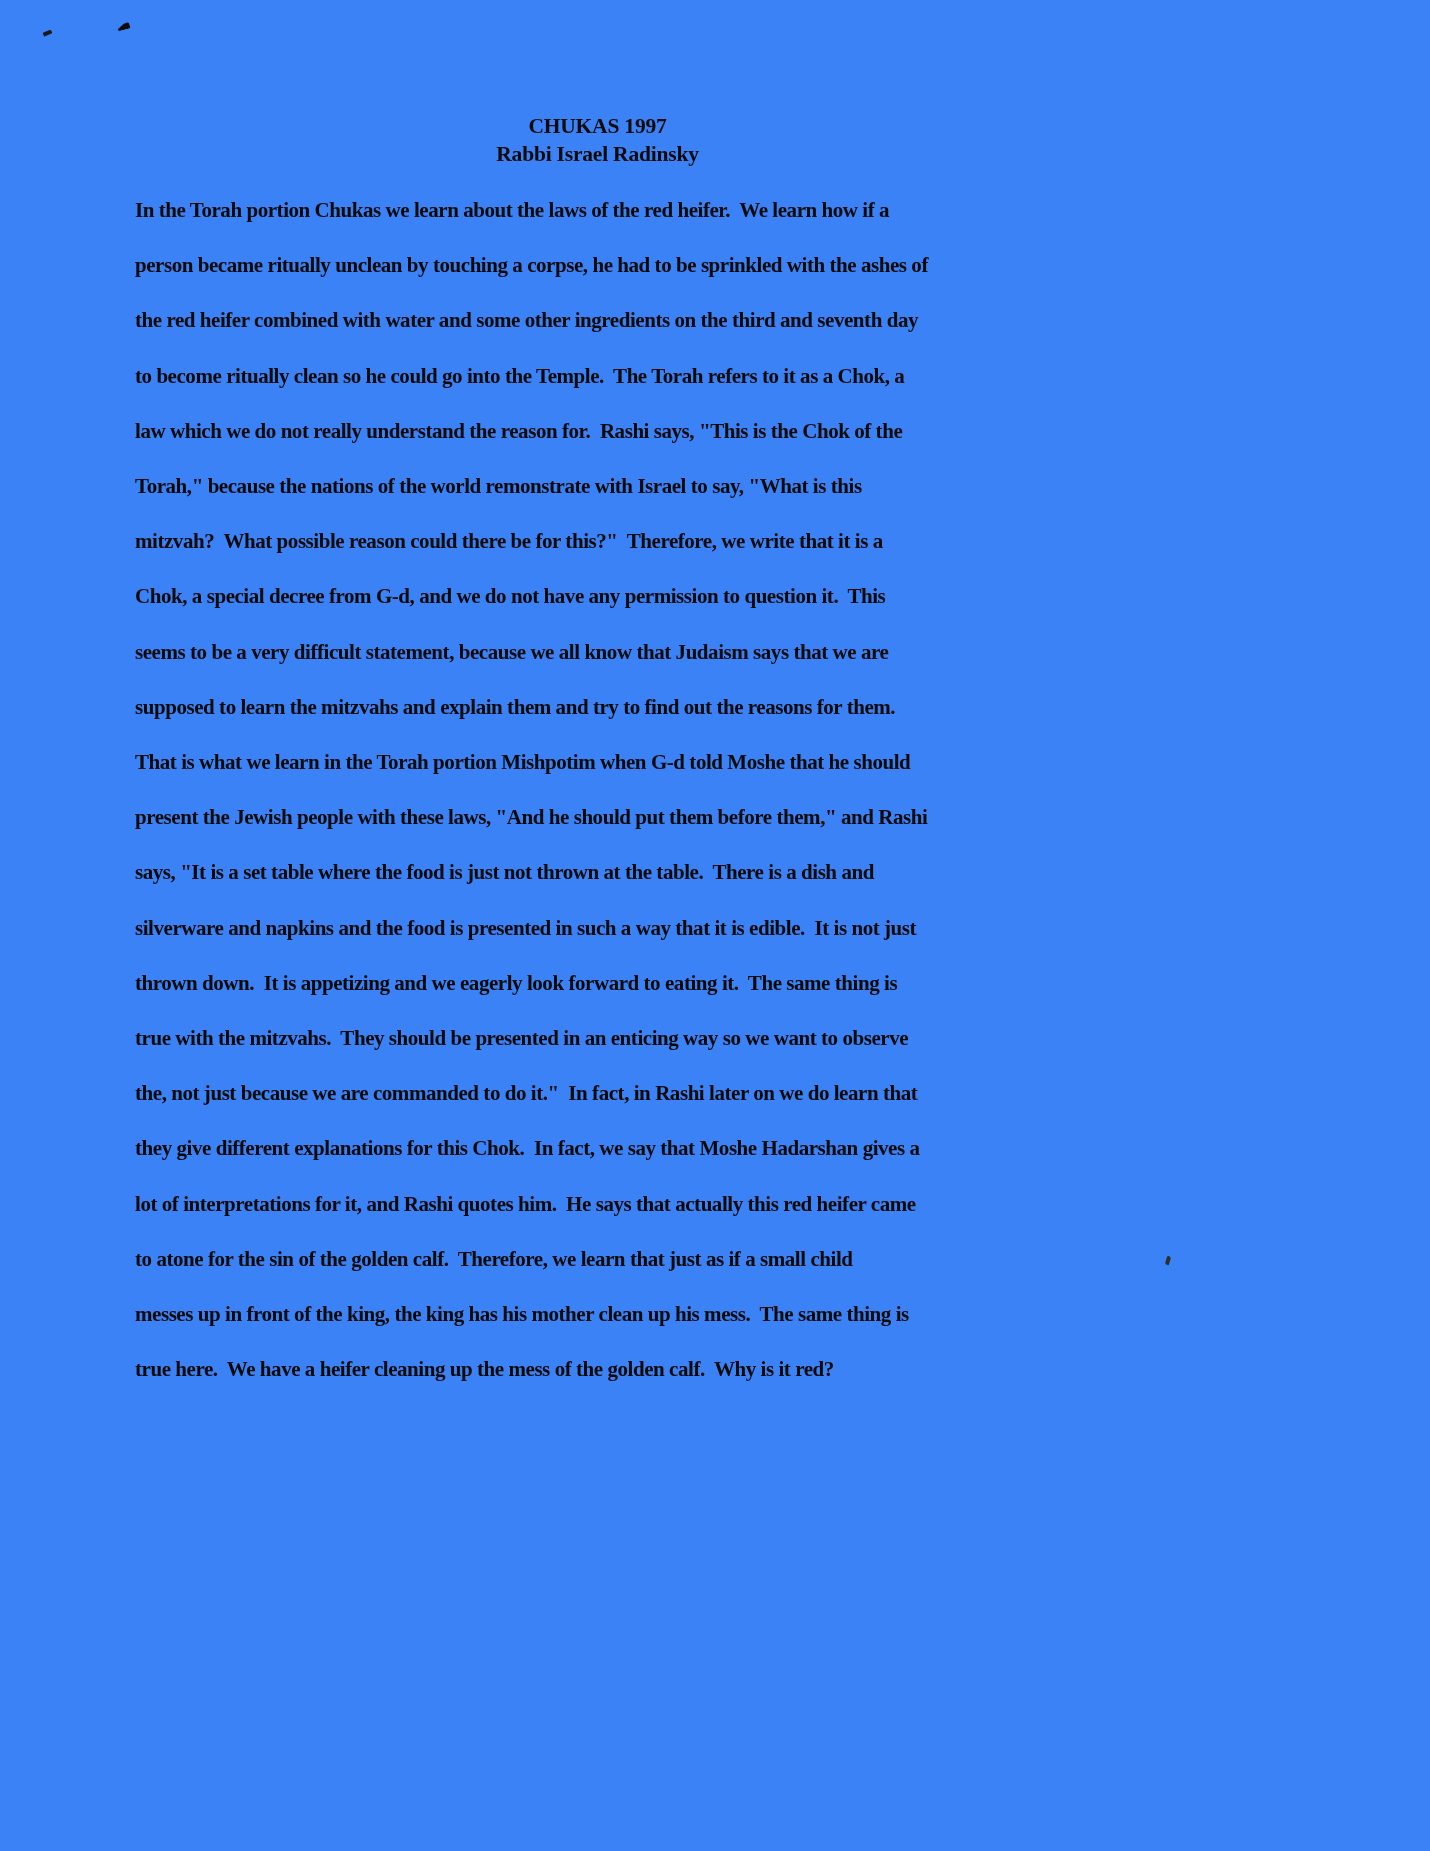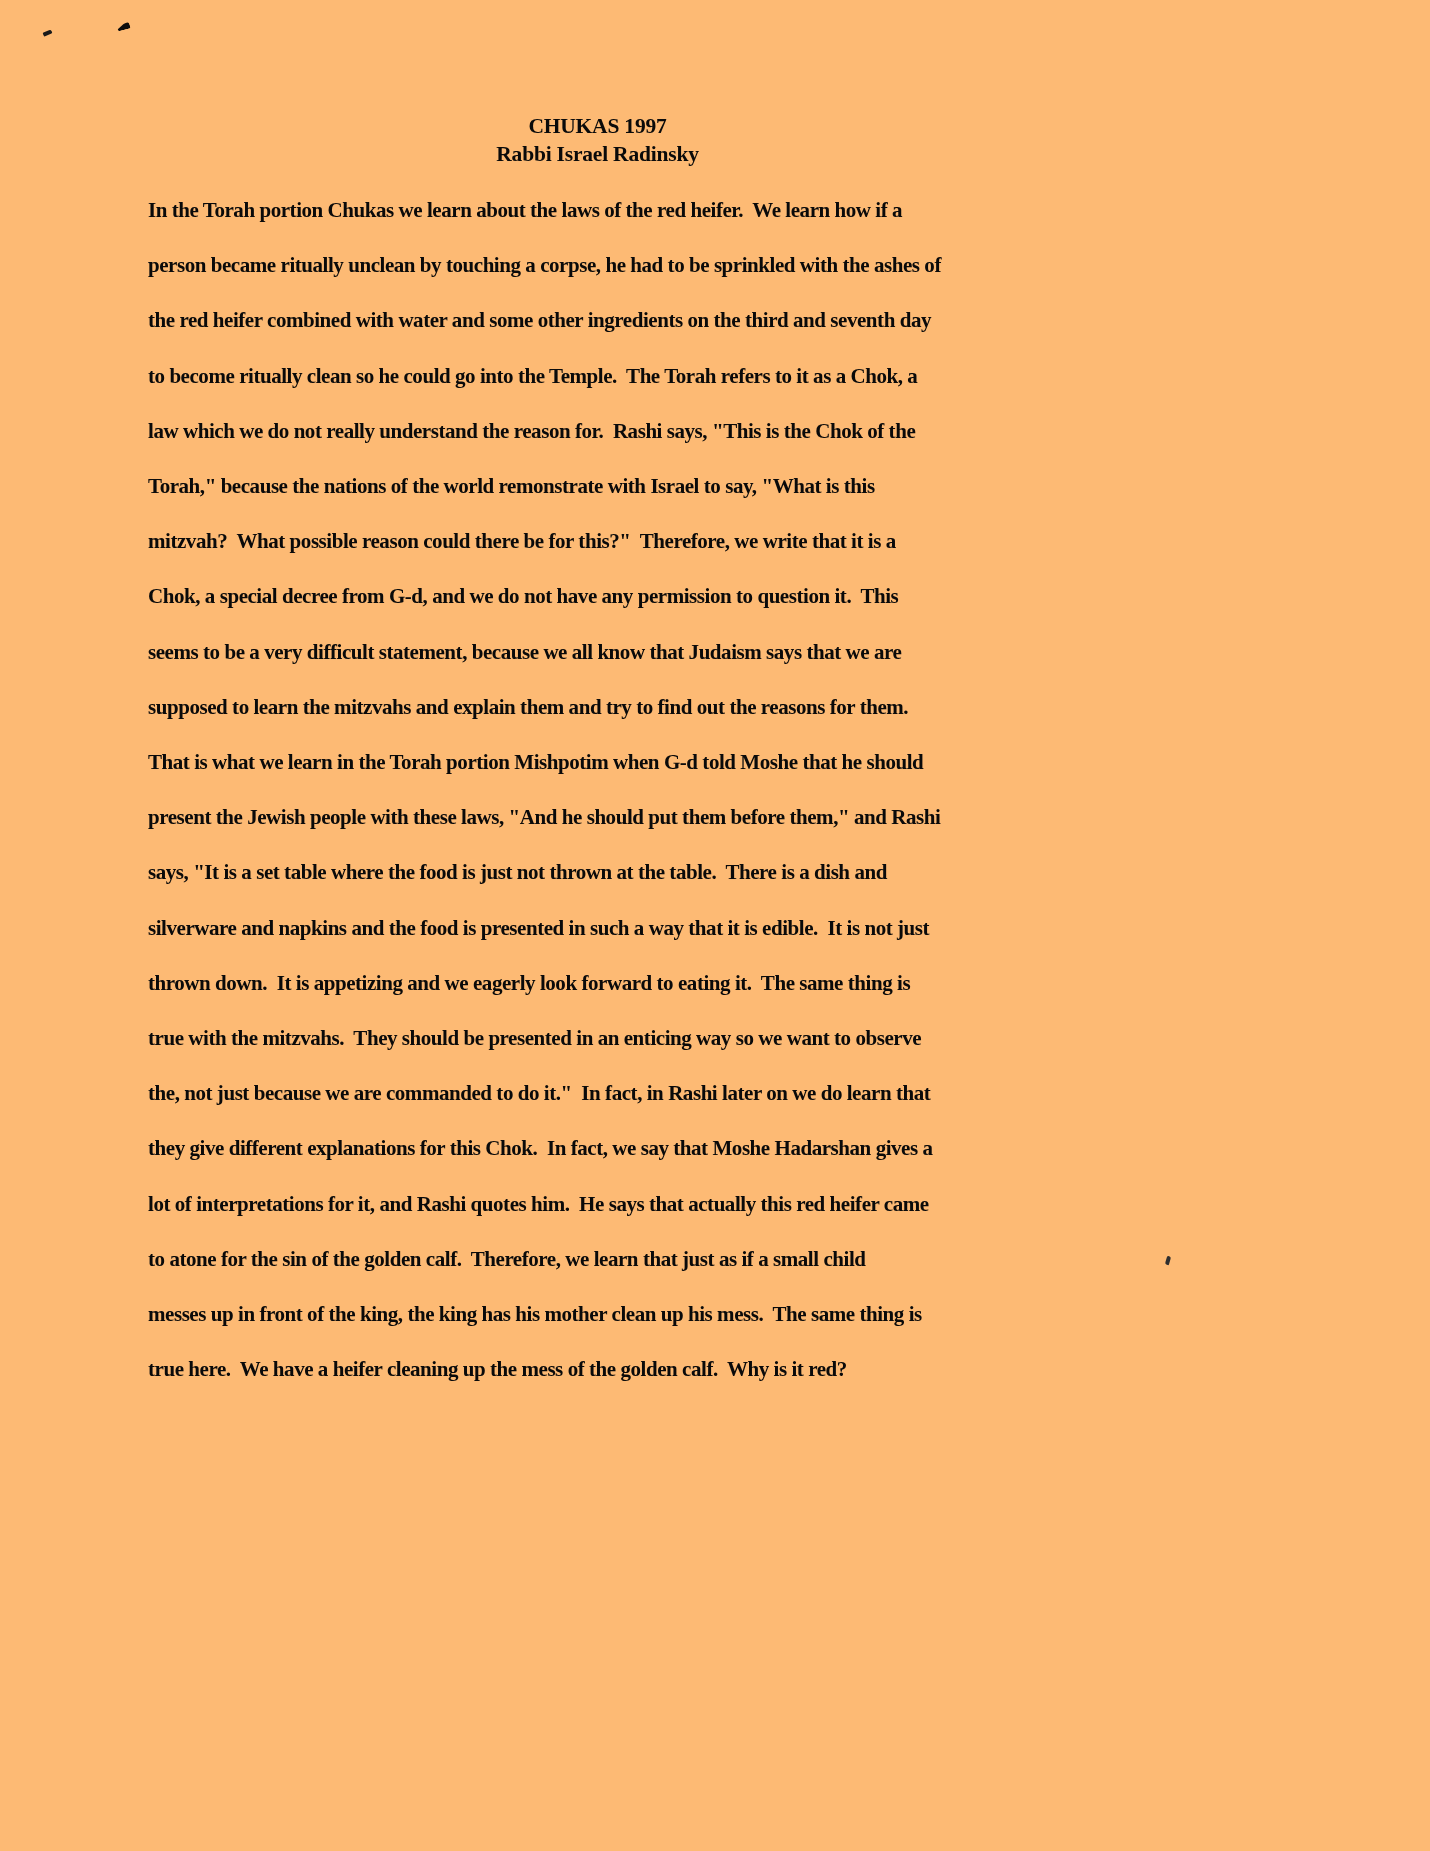--- a/index.html
+++ b/index.html
@@ -4,40 +4,40 @@
 <style>
   html, body {
     margin: 0;
     padding: 0;
     background: #ffffff;
   }
   .page {
     position: relative;
     width: 1430px;
     height: 1851px;
-    background: #fdba74;
+    background: #3b82f6;
     overflow: hidden;
     font-family: "Liberation Serif", serif;
     font-weight: bold;
     color: #0a0a0a;
   }
   .title-block {
     position: absolute;
     top: 112px;
     left: 135px;
     width: 925px;
     text-align: center;
     font-size: 21.5px;
     line-height: 28px;
     letter-spacing: -0.2px;
   }
   .doc-body {
     position: absolute;
     top: 183px;
-    left: 148px;
+    left: 135px;
     font-size: 21px;
     line-height: 55.2px;
     letter-spacing: -0.45px;
     white-space: pre;
   }
   .speck {
     position: absolute;
     display: block;
     background: #1a1a1a;
   }

